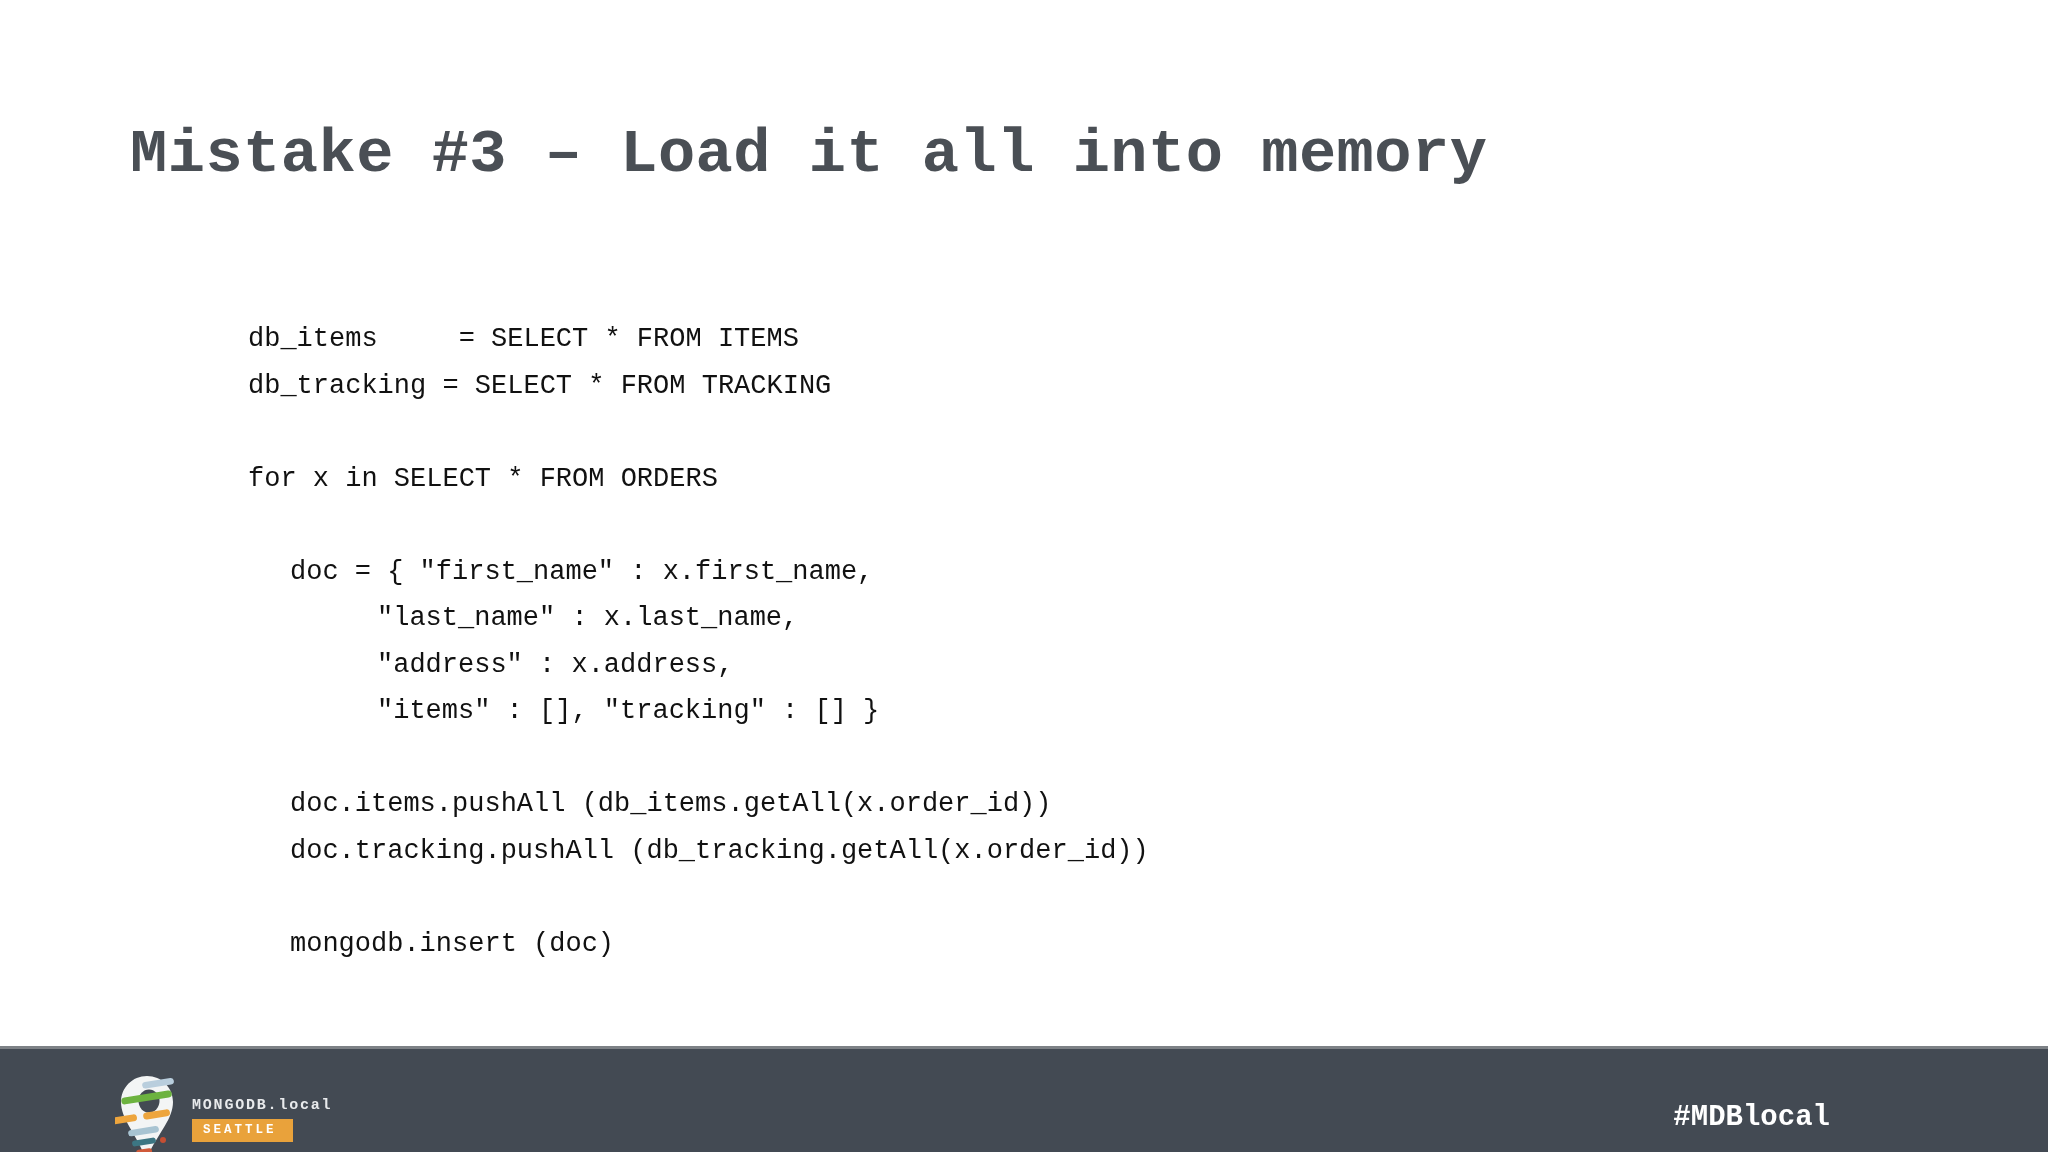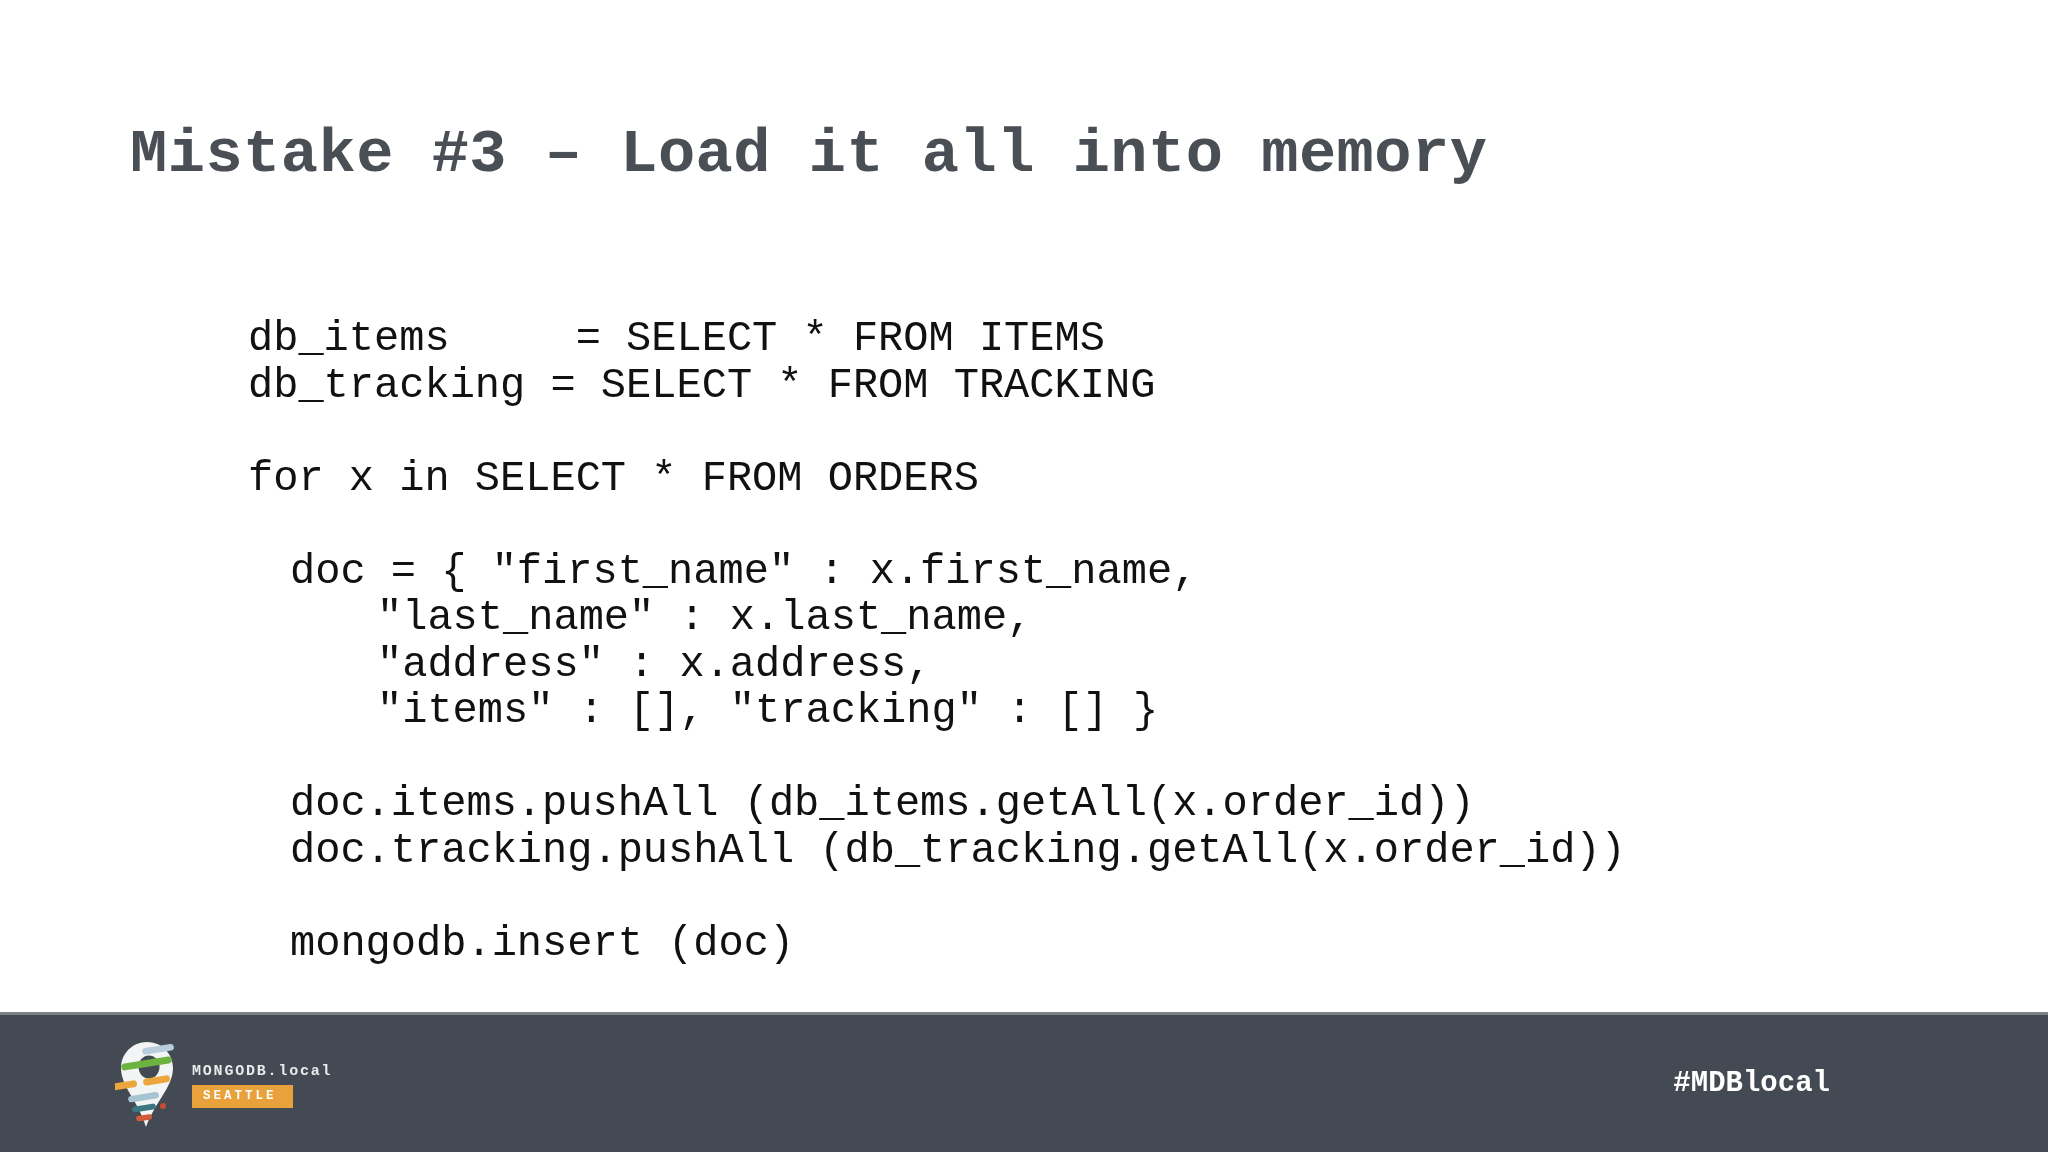--- a/index.html
+++ b/index.html
@@ -19,34 +19,34 @@
     font-size: 62px;
     line-height: 1.2;
     font-weight: 700;
     letter-spacing: 0.5px;
     color: var(--title, #4a4f55);
   }
   .code {
     position: absolute;
     left: 248px;
     top: 316px;
-    font-size: 42px;
+    font-size: 27px;
     line-height: 46.5px;
     color: var(--code, #111111);
     white-space: pre;
   }
   .code-line { min-height: 46.5px; }
   .code-line.indent-1 { padding-left: 42px; }
   .code-line.indent-2 { padding-left: 129px; }
   .footer {
     position: absolute;
     left: 0;
     bottom: 0;
     width: 100%;
-    height: 140px;
+    height: 106px;
     background: var(--bar-bg, #434a53);
     border-top: 3px solid #7d8186;
     box-sizing: border-box;
   }
   .pin {
     position: absolute;
     left: 115px;
     top: 24px;
   }
   .brand-name {

